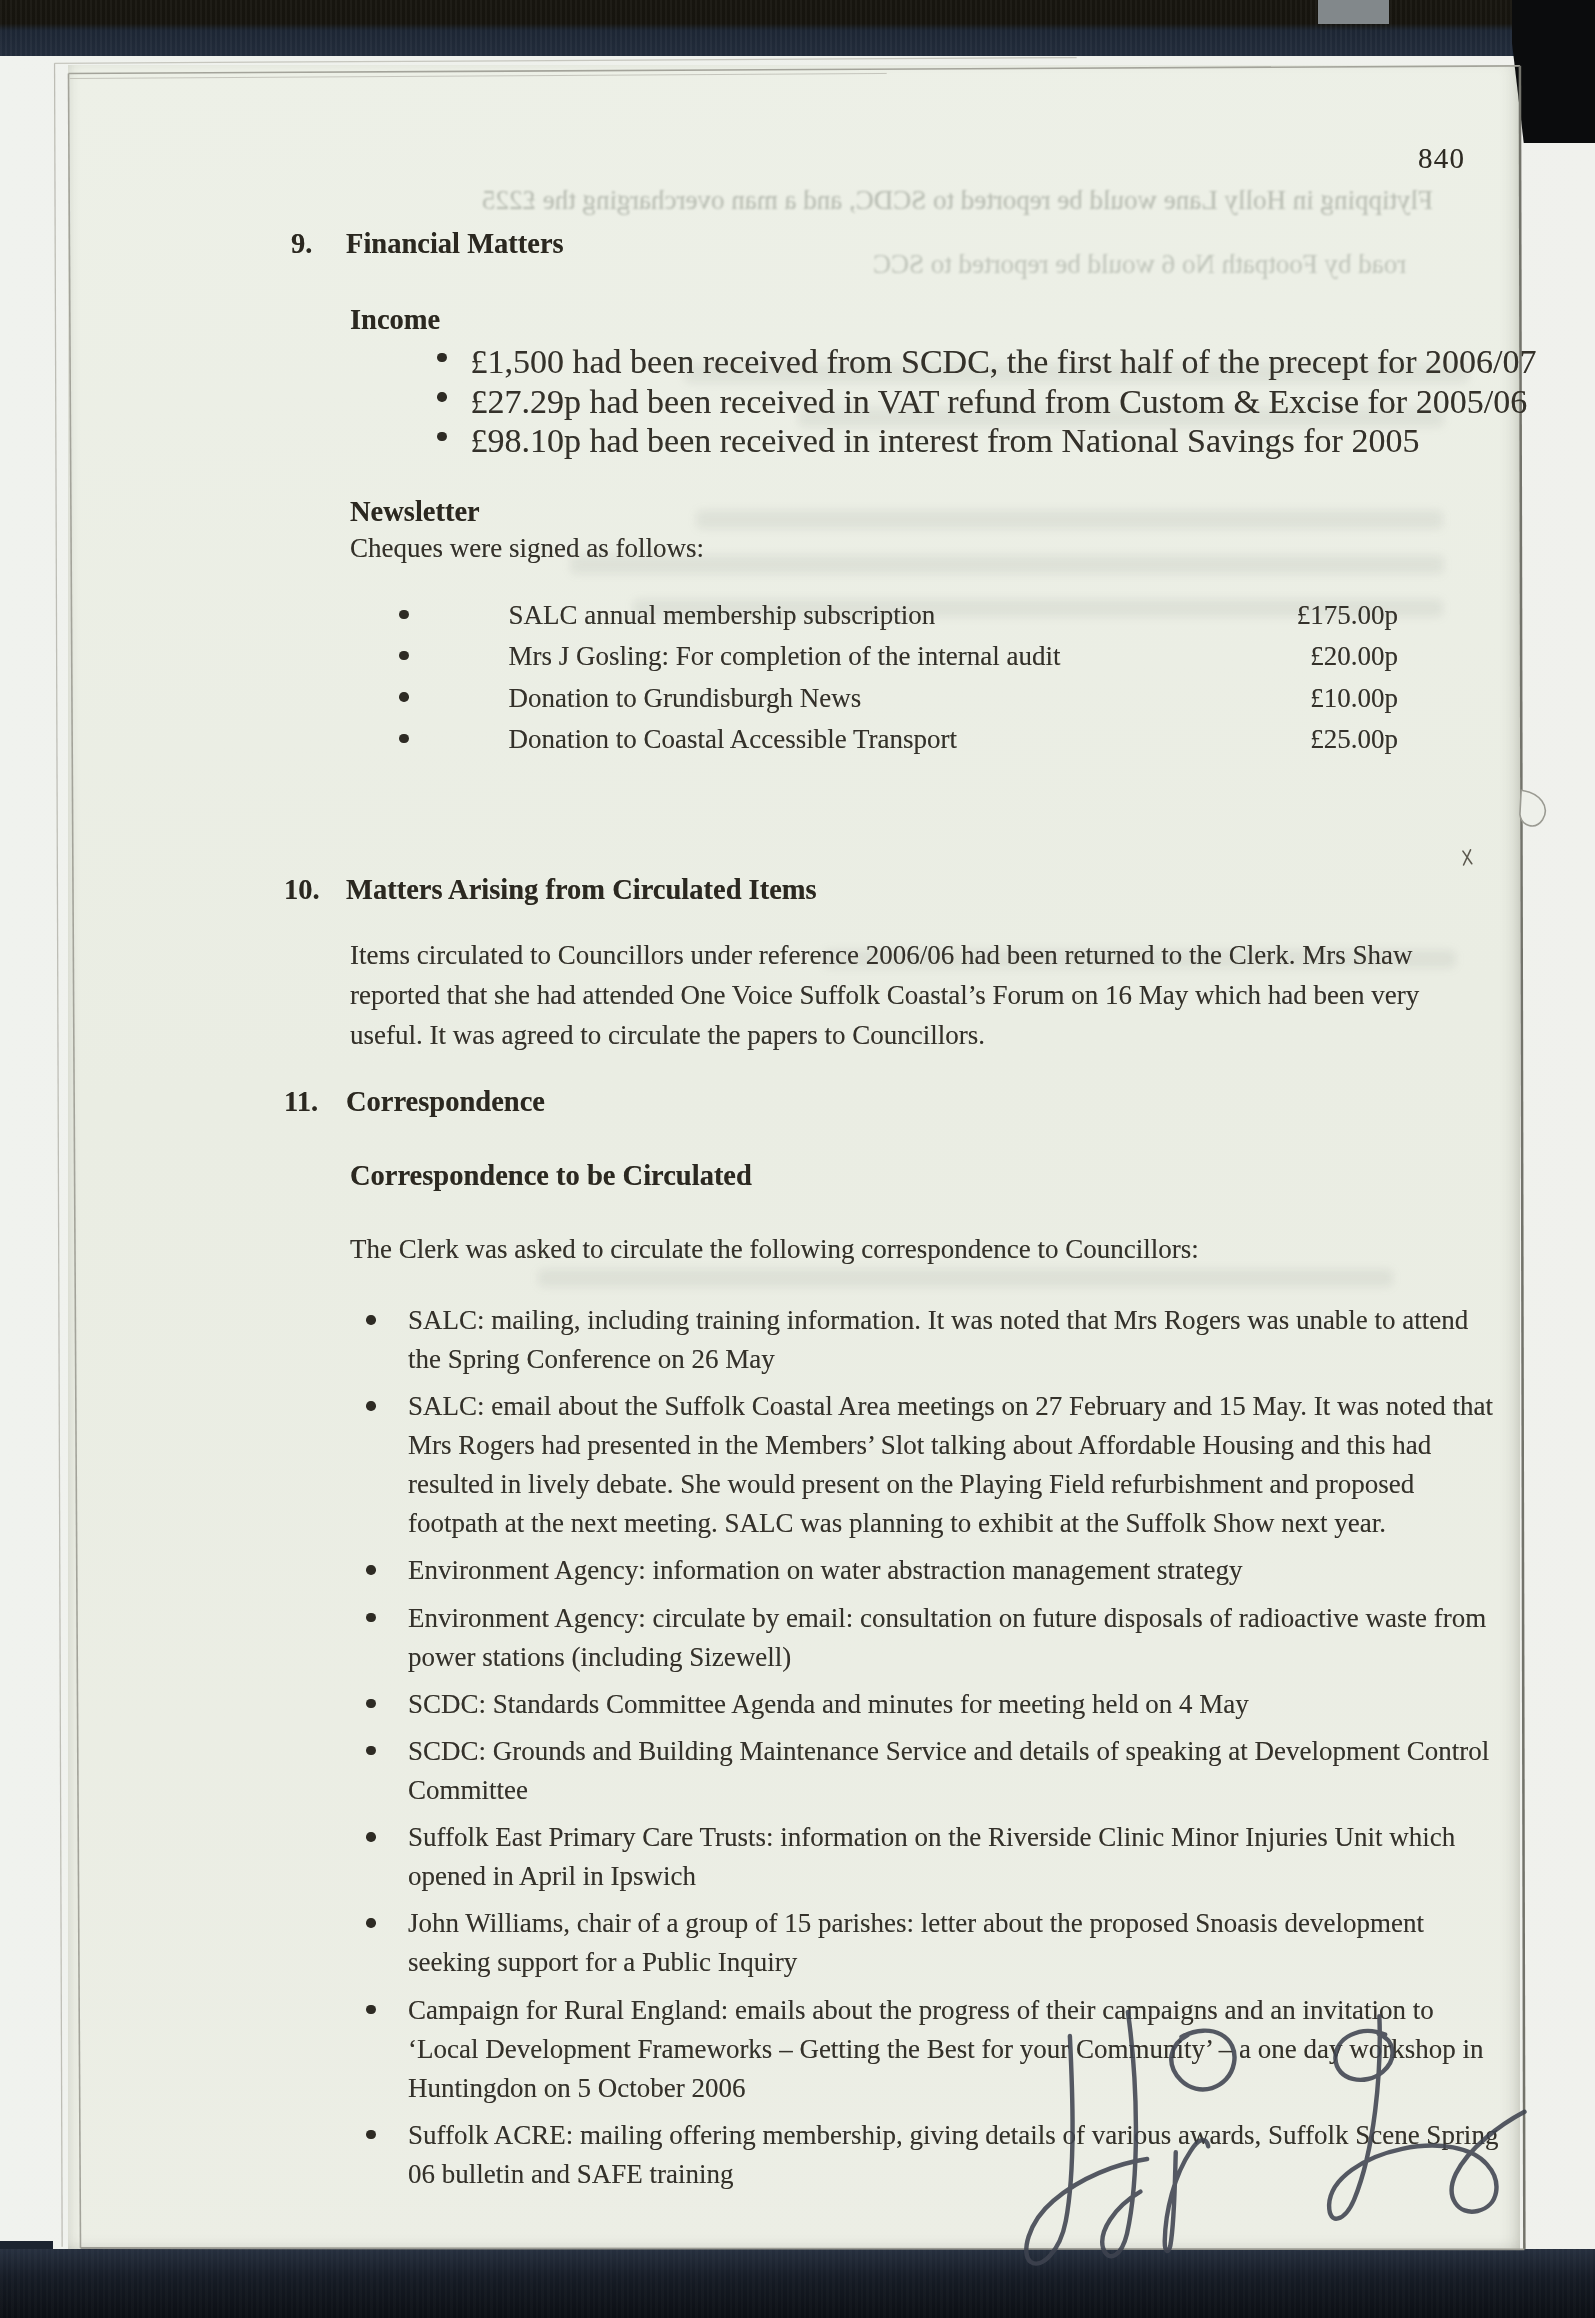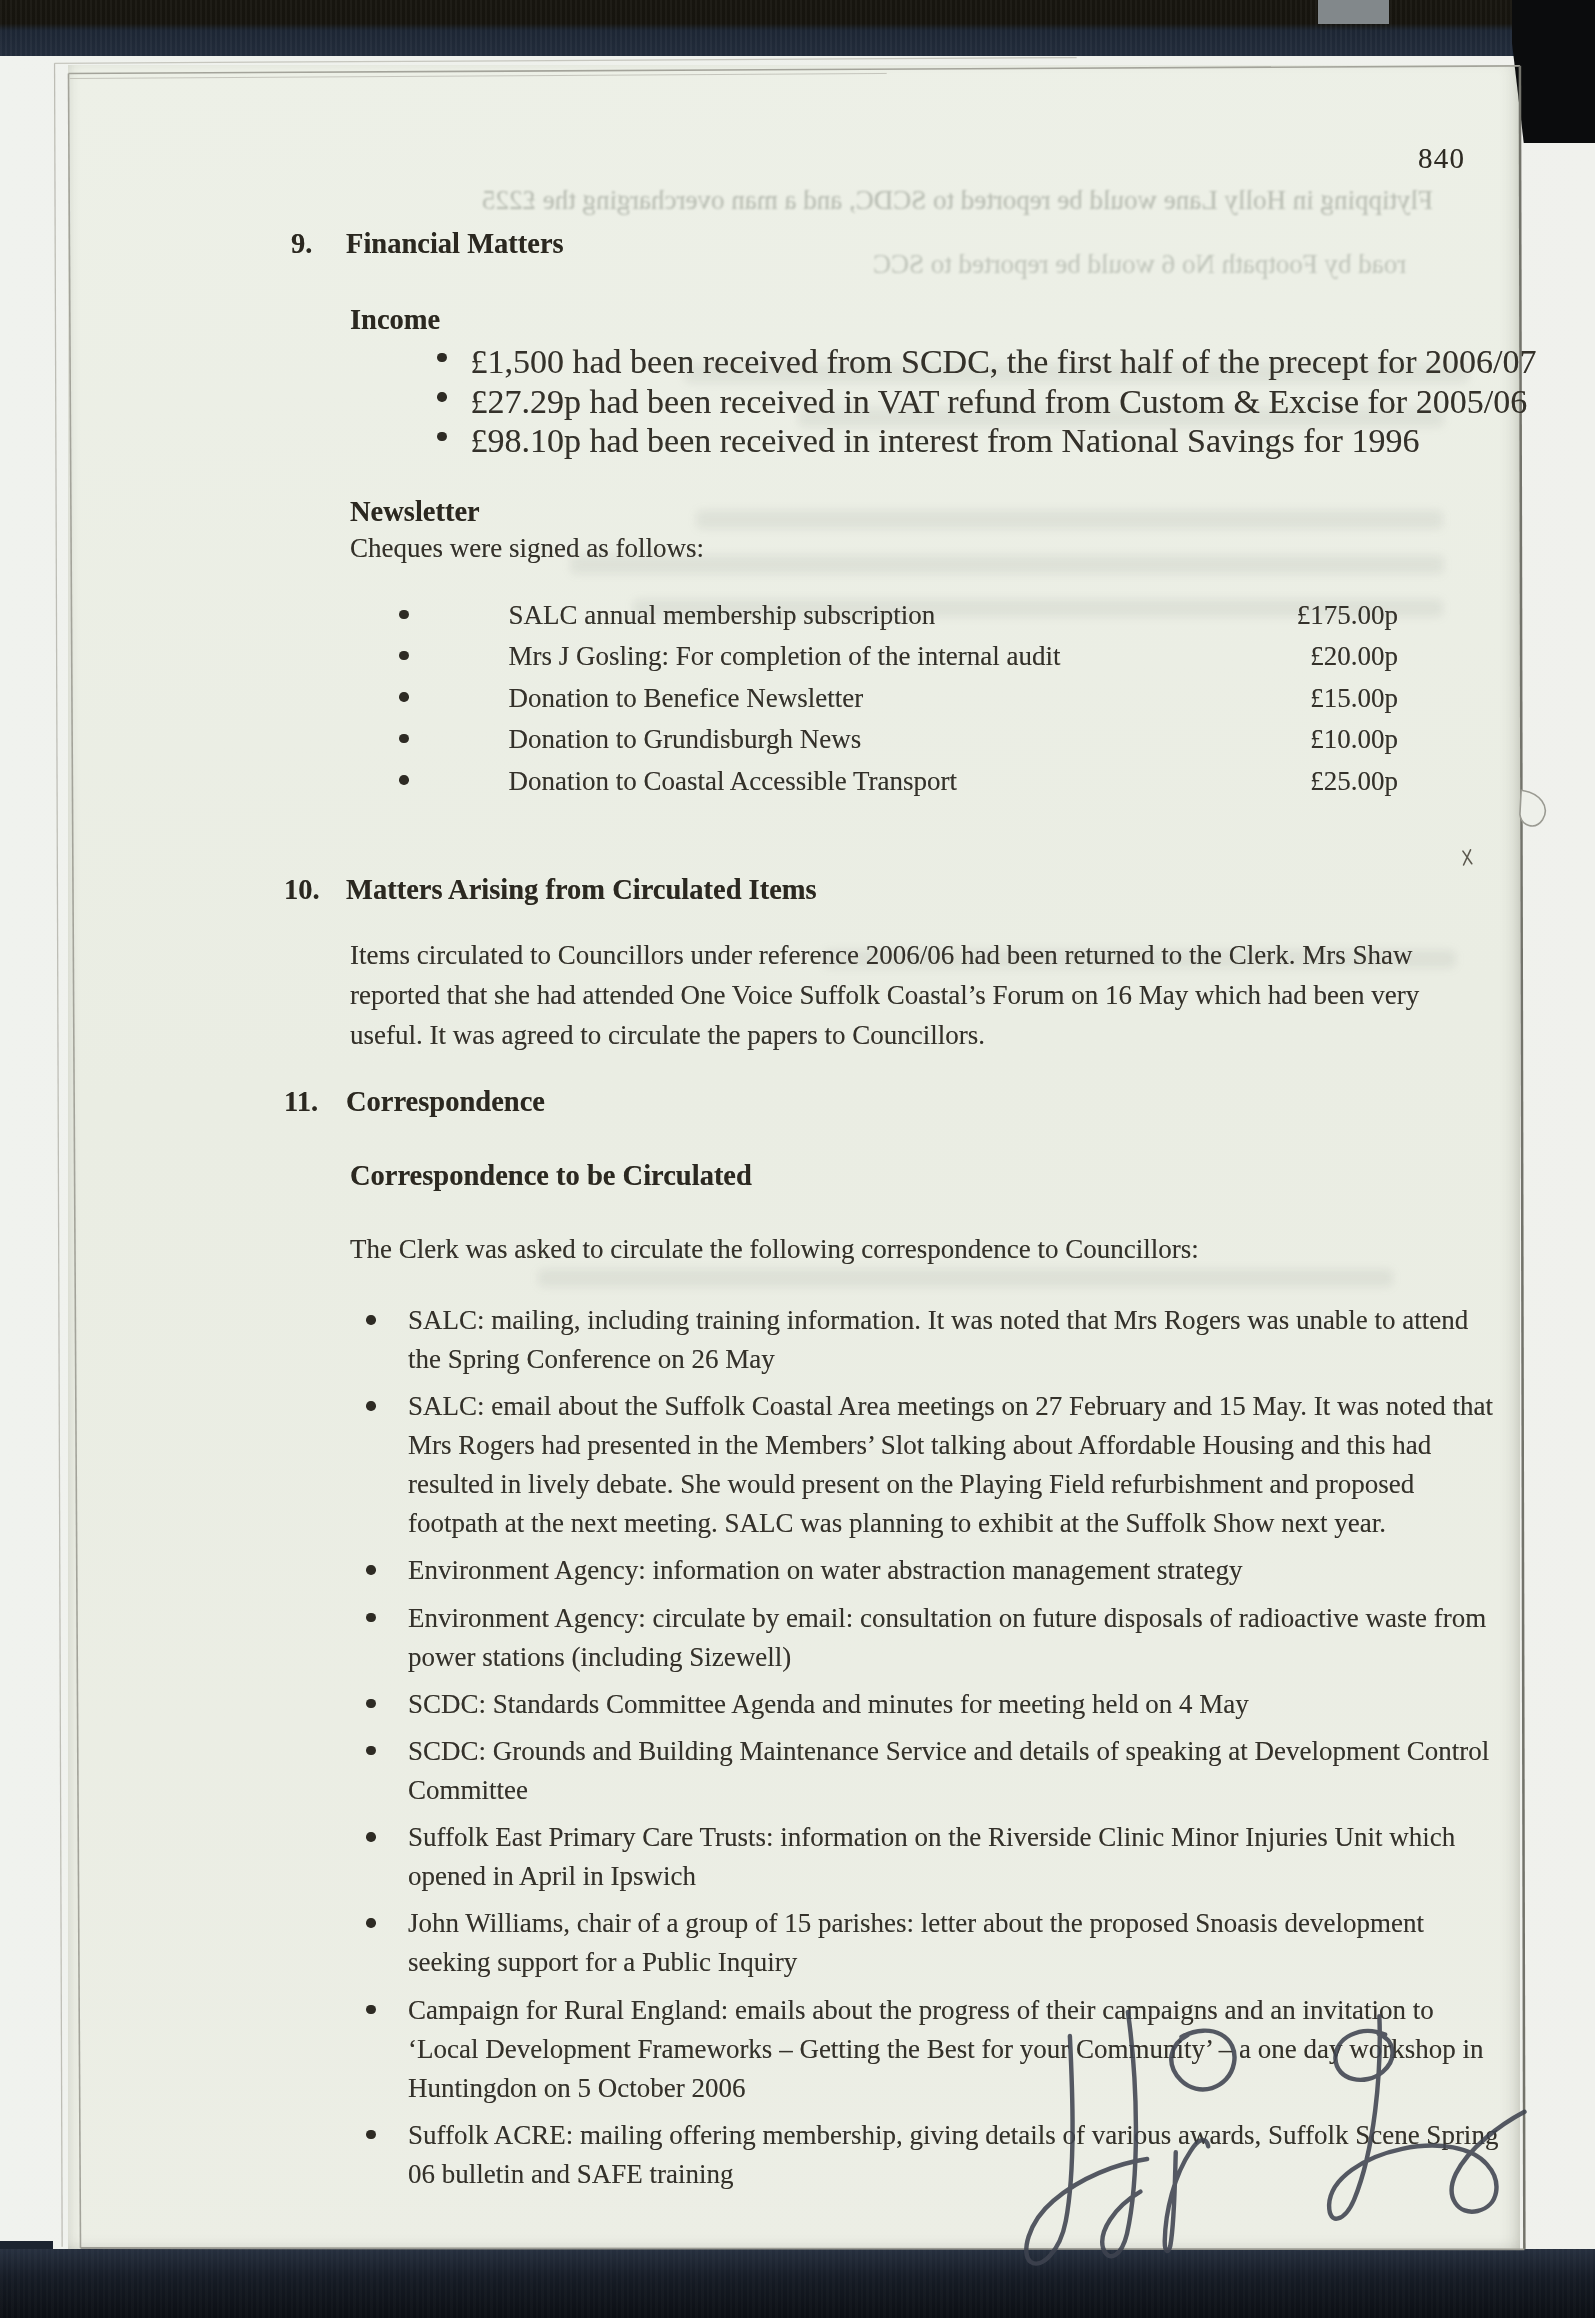--- a/index.html
+++ b/index.html
@@ -132,42 +132,37 @@
       <li>
           <span class="dot"></span>
           <span>£1,500 had been received from SCDC, the first half of the precept for 2006/07</span>
         </li>
       <li>
           <span class="dot"></span>
           <span>£27.29p had been received in VAT refund from Custom &amp; Excise for 2005/06</span>
         </li>
       <li>
           <span class="dot"></span>
-          <span>£98.10p had been received in interest from National Savings for 1996</span>
+          <span>£98.10p had been received in interest from National Savings for 2005</span>
         </li>
     </ul>
 
     <div class="h" style="left:350px;top:496px">Newsletter</div>
     <div class="txt" style="left:350px;top:532px">Cheques were signed as follows:</div>
 
     <div class="cheques" style="left:399px;top:600px">
       <div class="cheque-row">
         <span class="dot"></span>
         <span class="cheque-desc">SALC annual membership subscription</span>
         <span class="cheque-amt">£175.00p</span>
       </div>
       <div class="cheque-row">
         <span class="dot"></span>
         <span class="cheque-desc">Mrs J Gosling: For completion of the internal audit</span>
         <span class="cheque-amt">£20.00p</span>
-      </div>
-      <div class="cheque-row">
-        <span class="dot"></span>
-        <span class="cheque-desc">Donation to Benefice Newsletter</span>
-        <span class="cheque-amt">£15.00p</span>
       </div>
       <div class="cheque-row">
         <span class="dot"></span>
         <span class="cheque-desc">Donation to Grundisburgh News</span>
         <span class="cheque-amt">£10.00p</span>
       </div>
       <div class="cheque-row">
         <span class="dot"></span>
         <span class="cheque-desc">Donation to Coastal Accessible Transport</span>
         <span class="cheque-amt">£25.00p</span>

